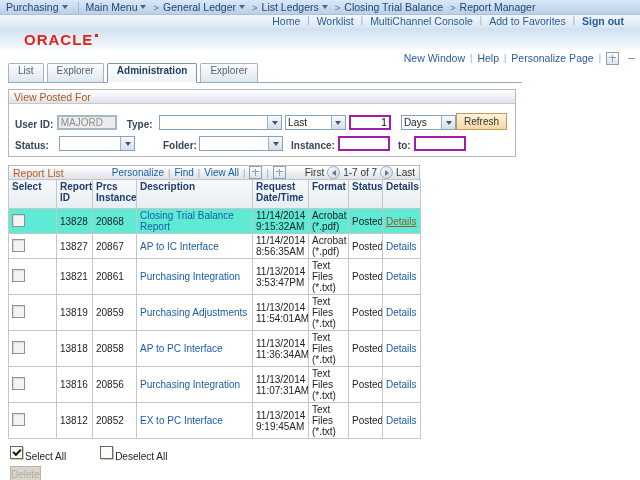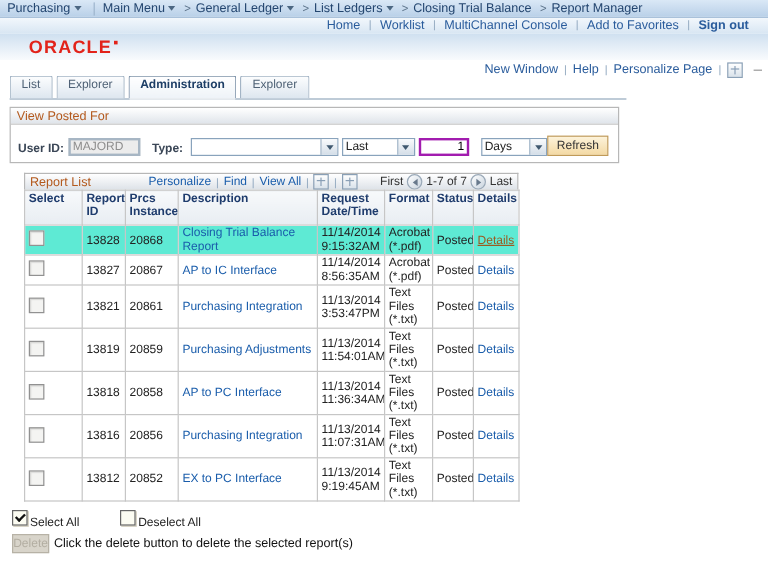--- a/index.html
+++ b/index.html
@@ -57,21 +57,21 @@
   .dd{height:15px;box-sizing:border-box;border:1px solid #89a3bc;background:#fff;display:flex;
       align-items:center;font-size:10px;padding-left:2px;cursor:pointer}
   .ddv{flex:1;white-space:nowrap;overflow:hidden}
   .ddbtn{width:13px;align-self:stretch;background:linear-gradient(#f8fafc,#d4dee8);border-left:1px solid #9db2c6;
          display:flex;align-items:center;justify-content:center}
   .ddbtn::after{content:"";border-left:3px solid transparent;border-right:3px solid transparent;border-top:4px solid #3f586f}
   .btn{height:17px;background:linear-gradient(#fdf3da,#f3d9a4);border:1px solid #c09a58;font-size:10px;color:#333;
        padding:0 7px;display:inline-flex;align-items:center;font-family:Liberation Sans, sans-serif;cursor:pointer}
 
   
-  .rl{margin:8px 0 0 20px;width:412px}
+  .rl{margin:8px 0 0 8px;width:412px}
   .rl-hdr{border:1px solid #b7b7b7;border-bottom:none;height:13px;background:linear-gradient(#ffffff,#dde2e8);
           display:flex;align-items:center;font-size:10px;padding:0 4px;box-sizing:content-box}
   .rl-title{color:#b3591d;font-size:10.5px;white-space:nowrap}
   .rl-links{margin-left:48px;display:flex;align-items:center;gap:4px}
   .rl-links a{color:#1a5dab}
   .pager{margin-left:auto;display:flex;align-items:center;gap:3px;color:#333;white-space:nowrap}
   .circ{width:11px;height:11px;border-radius:50%;border:1px solid #9aa9b8;
         background:linear-gradient(135deg,#ffffff,#c9d4df);display:inline-flex;align-items:center;justify-content:center;cursor:pointer}
   .circ.prev::after{content:"";border-top:3px solid transparent;border-bottom:3px solid transparent;border-right:4px solid #68798c}
   .circ.next::after{content:"";border-top:3px solid transparent;border-bottom:3px solid transparent;border-left:4px solid #68798c}
@@ -181,20 +181,36 @@
       <span class="dd" style="width:64px;margin-left:3px">
         <span class="ddv">Last</span>
           <span class="ddbtn"></span>
       </span>
       <input class="txt" style="width: 42px; margin-left: 3px; text-align: right;" value="1">
       <span class="dd" style="width:58px;margin-left:10px">
         <span class="ddv">Days</span>
           <span class="ddbtn"></span>
       </span>
       <button class="btn" style="margin-left:auto;margin-right:2px">Refresh</button>
+    </div>
+    <div class="frow">
+      <span class="flabel" style="width:44px">Status:</span>
+      <span class="dd" style="width:76px">
+        <span class="ddv"></span>
+          <span class="ddbtn"></span>
+      </span>
+      <span class="flabel" style="width:36px;margin-left:28px">Folder:</span>
+      <span class="dd" style="width:84px">
+        <span class="ddv"></span>
+          <span class="ddbtn"></span>
+      </span>
+      <span class="flabel" style="margin-left:8px">Instance:</span>
+      <input class="txt" style="width: 52px; margin-left: 3px;" value="">
+      <span class="flabel" style="margin-left:8px">to:</span>
+      <input class="txt" style="width: 52px; margin-left: 3px;" value="">
     </div>
   </div>
 </div>
 
 <div class="rl">
   <div class="rl-hdr">
     <span class="rl-title">Report List</span>
     <span class="rl-links">
       <a>Personalize</a>
       <span class="pipe">|</span>
@@ -338,14 +354,13 @@
     <span>Select All</span>
   </span>
   <span class="selitem">
     <span class="ckbox"></span>
     <span>Deselect All</span>
   </span>
 </div>
 
 <div class="delrow">
   <button class="delbtn" disabled="">Delete</button>
-  <span>Click the delete button to delete the selected report(s)</span>
 </div>
 
 </body></html>

